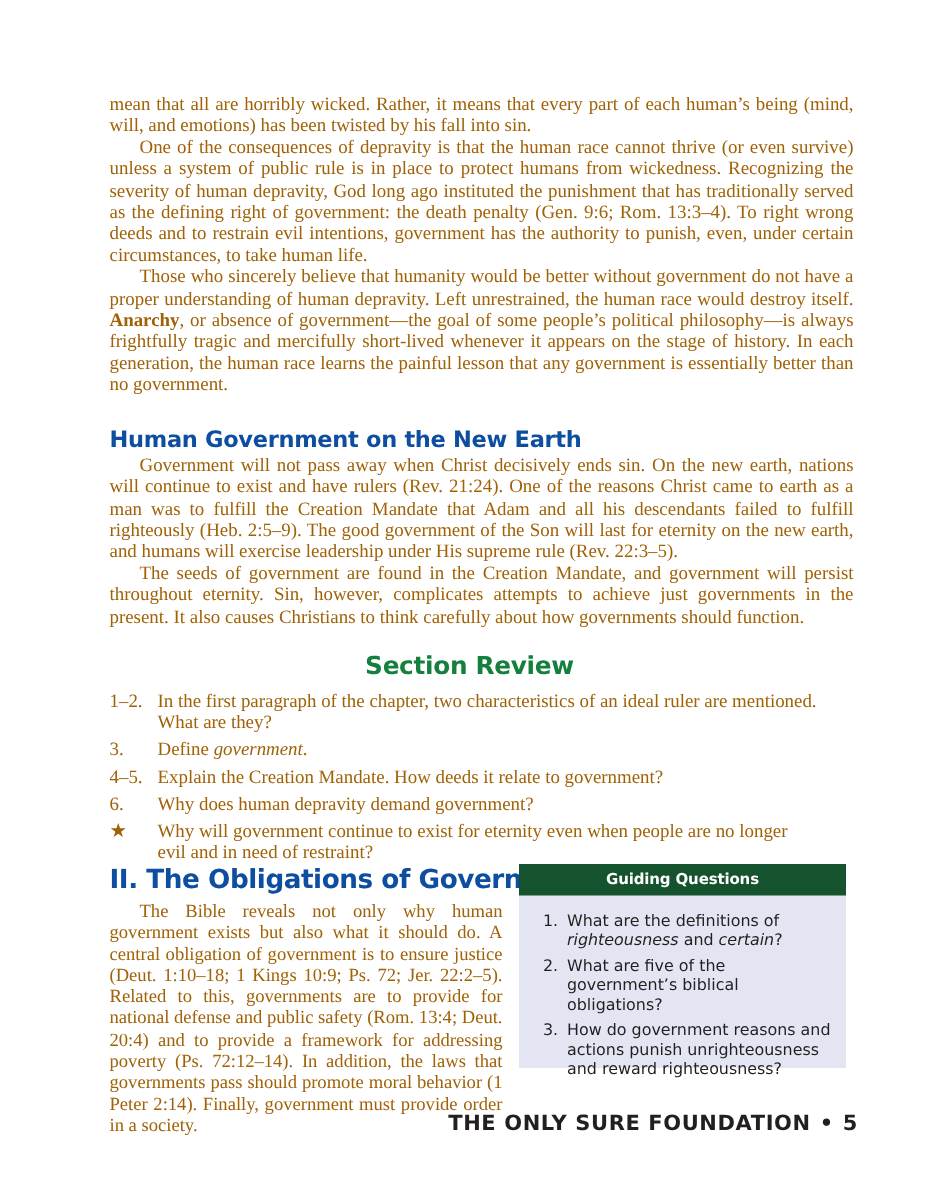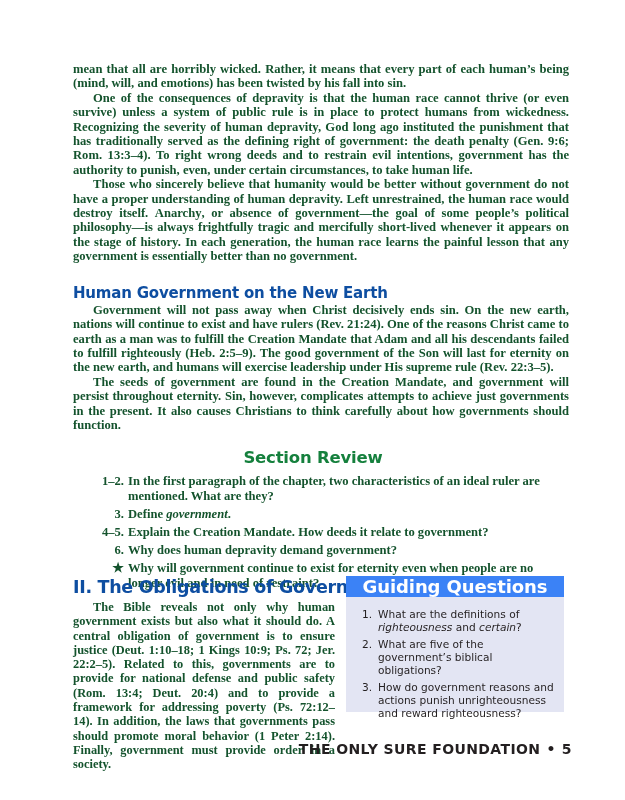--- a/index.html
+++ b/index.html
@@ -1,40 +1,40 @@
 <!DOCTYPE html>
 <html><head>
 <meta charset="utf-8">
 <style>
   html, body { margin: 0; padding: 0; background: #ffffff; }
   body { width: 625px; height: 800px; position: relative; overflow: hidden; }
   .page { position: absolute; left: 0; top: 0; width: 625px; height: 800px; background: #fff; }
-  .serif { font-family: "Liberation Serif", "DejaVu Serif", serif; color: #14532d; font-weight: bold; }
+  .serif { font-family: "Liberation Serif", "DejaVu Serif", serif; color: #a16207; }
   .sans { font-family: "DejaVu Sans", "Liberation Sans", sans-serif; }
 
   .col-main { position: absolute; left: 73px; top: 62px; width: 496px; }
   p.body { margin: 0; font-size: 12.6px; line-height: 14.4px; text-align: justify; text-align-last: left; }
   p.body.indent { text-indent: 20px; }
   p.body.noindent { text-indent: 0; }
 
   h2.subhead { margin: 20px 0 1px 0; font-size: 15px; line-height: 18px; font-weight: bold; color: #0e4ea1; letter-spacing: -0.2px; }
   h2.review-title { margin: 16px 0 6px 0; font-size: 16.5px; line-height: 20px; font-weight: bold; color: #15803d; text-align: center; width: 480px; letter-spacing: -0.2px; }
 
   .review-list { margin: 0; padding: 0; list-style: none; }
   .review-item { display: flex; font-size: 12.6px; line-height: 14.2px; margin-bottom: 4px; }
-  .review-num { width: 28px; flex: none; text-align: right; padding-right: 4px; margin-left: 23px; }
+  .review-num { width: 28px; flex: none; text-align: left; padding-right: 4px; }
   .review-text { width: 440px; }
   .star { font-size: 13px; }
 
   .col-bottom-left { position: absolute; left: 73px; top: 577px; width: 262px; }
   h2.section-head { margin: 0 0 2px 0; font-size: 17.5px; line-height: 21px; font-weight: bold; color: #0e4ea1; letter-spacing: -0.3px; white-space: nowrap; }
   .col-bottom-left p.body { font-size: 12.4px; line-height: 14.3px; }
 
   .guide-box { position: absolute; left: 346px; top: 576px; width: 218px; height: 136px; background: #e3e5f3; }
-  .guide-header { height: 21px; background: #3b82f6; color: #ffffff; font-size: 18px; font-weight: bold; text-align: center; line-height: 21px; letter-spacing: -0.1px; }
+  .guide-header { height: 21px; background: #14532d; color: #ffffff; font-size: 10px; font-weight: bold; text-align: center; line-height: 21px; letter-spacing: -0.1px; }
   .guide-list { list-style: none; margin: 0; padding: 11px 8px 0 16px; }
   .guide-item { display: flex; font-size: 10.6px; line-height: 13px; color: #231f20; margin-bottom: 4px; }
   .guide-num { width: 16px; flex: none; }
   .guide-text { flex: 1; }
 
   .footer { position: absolute; right: 53px; top: 741px; font-size: 14px; font-weight: bold; color: #231f20; letter-spacing: 0.4px; white-space: nowrap; }
   .footer .bullet { margin: 0 6px; }
 </style>
 </head>
 <body>

